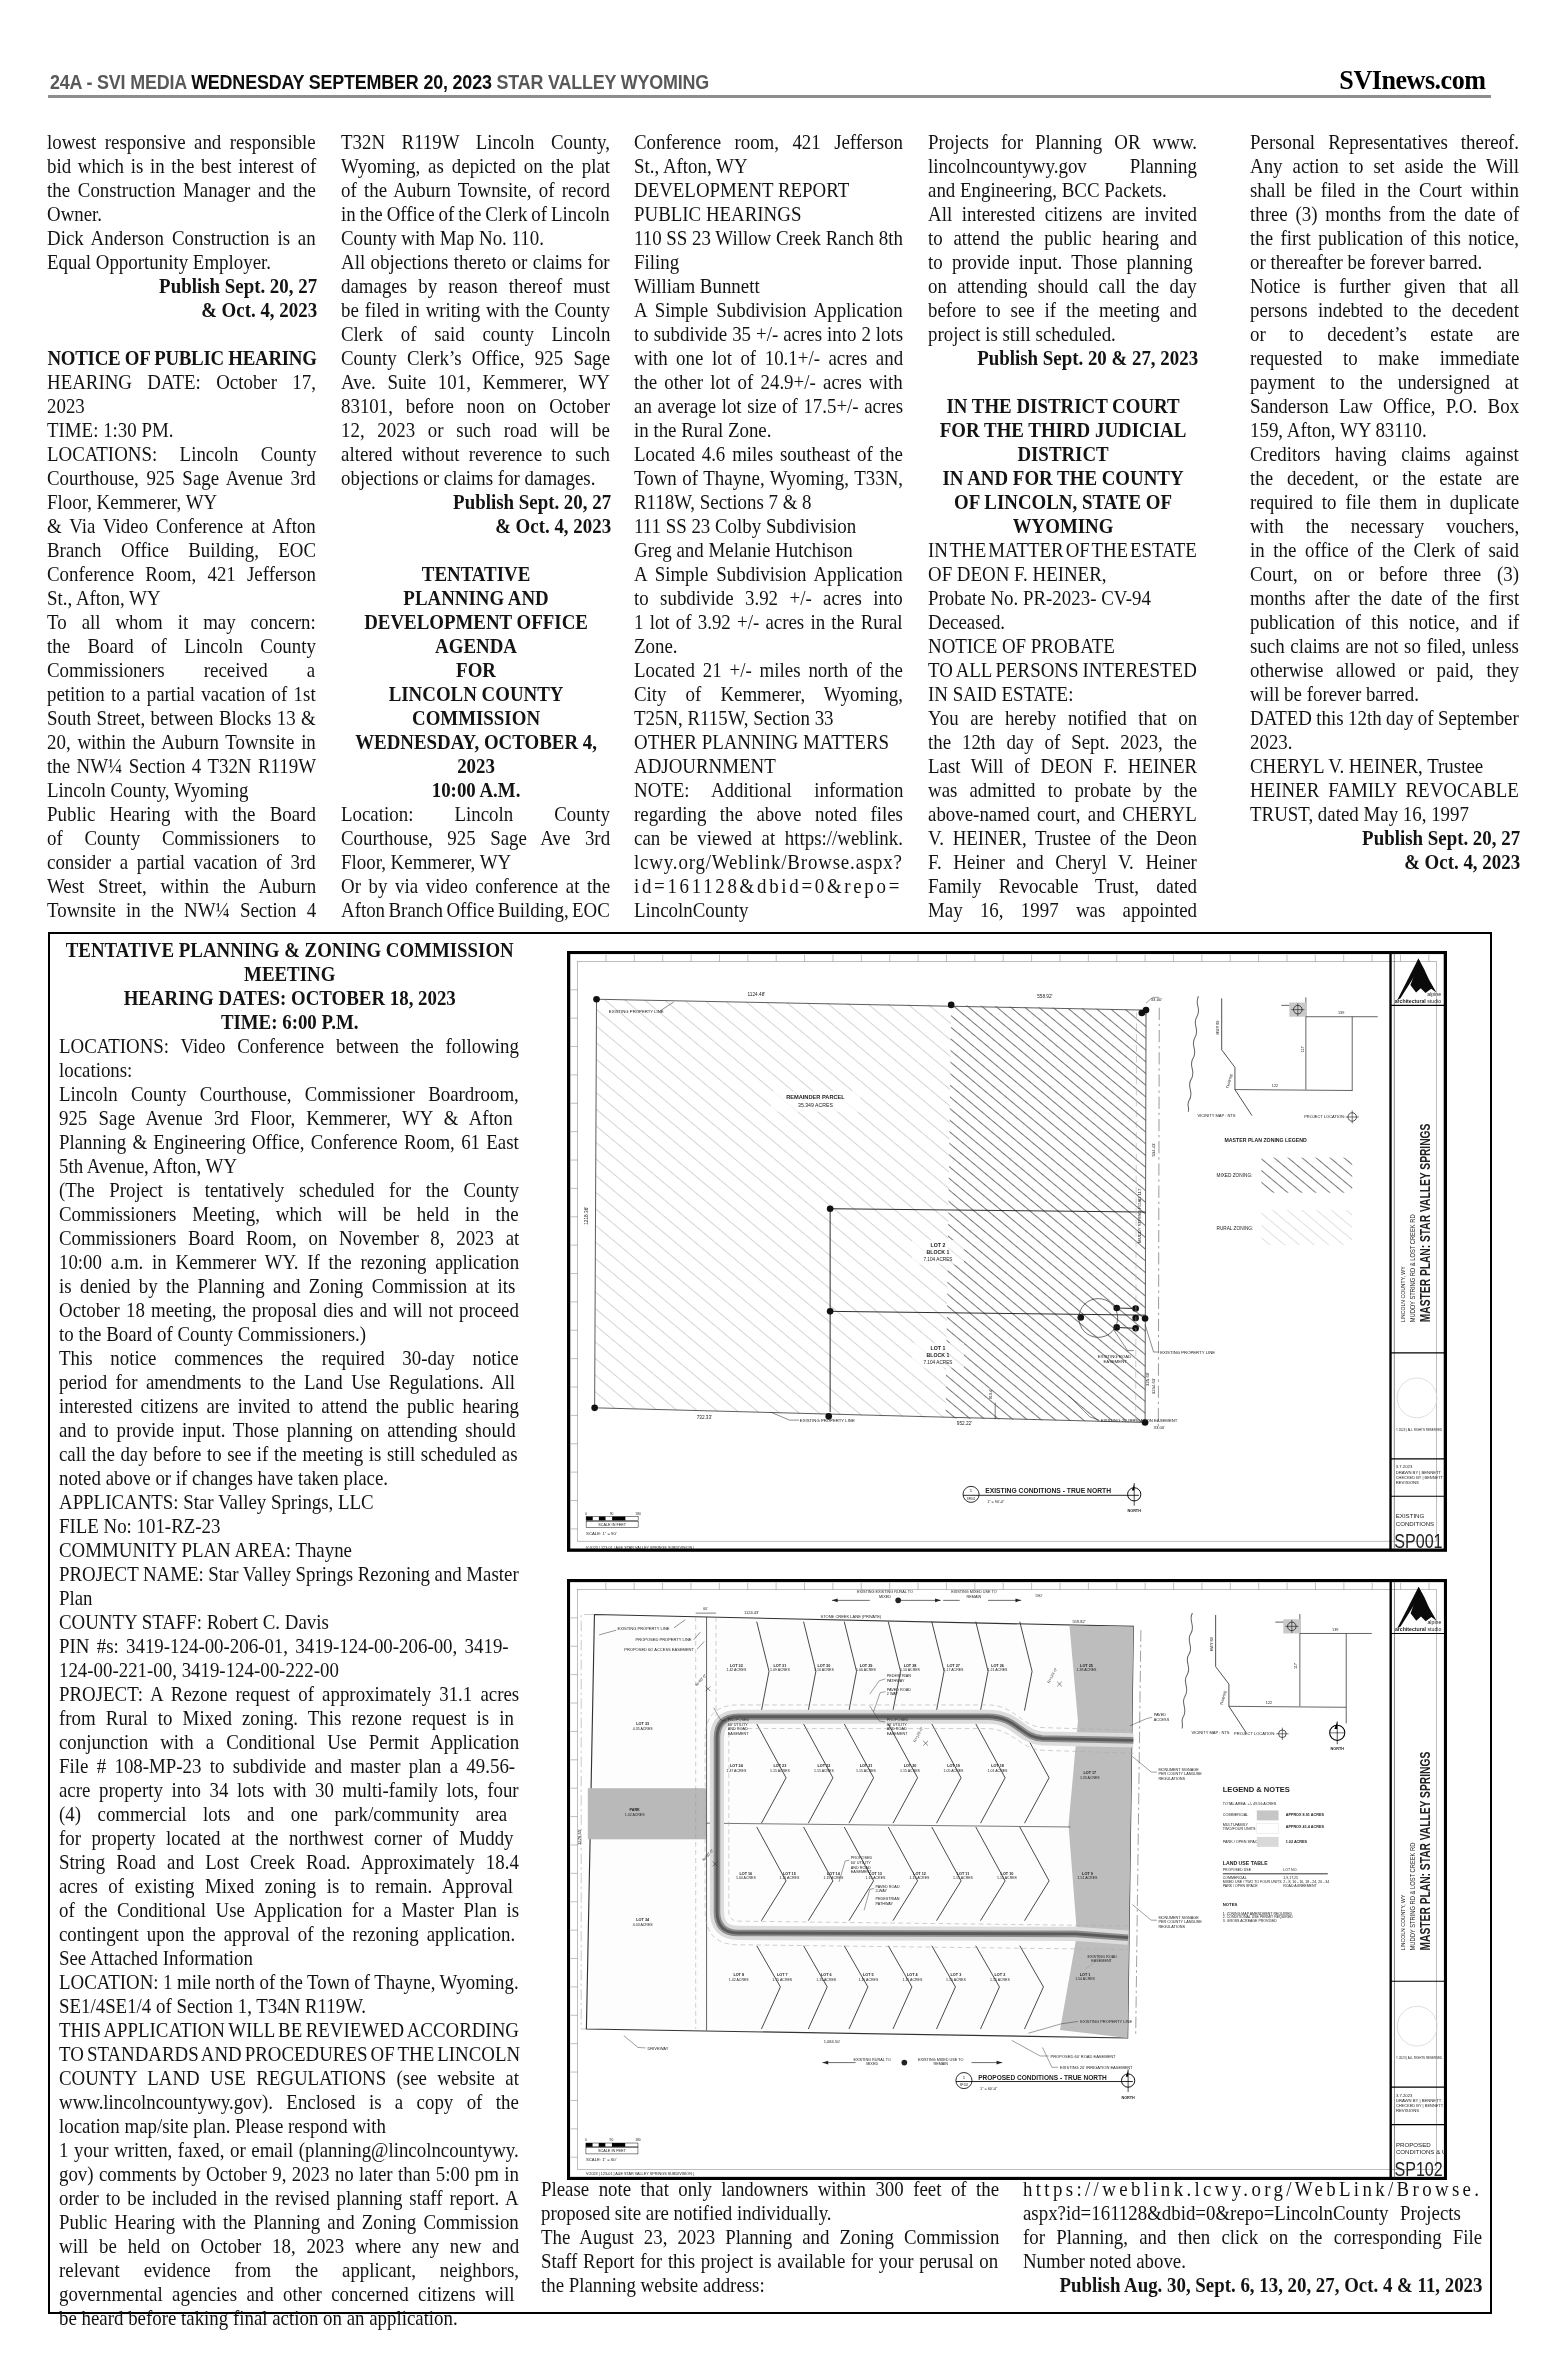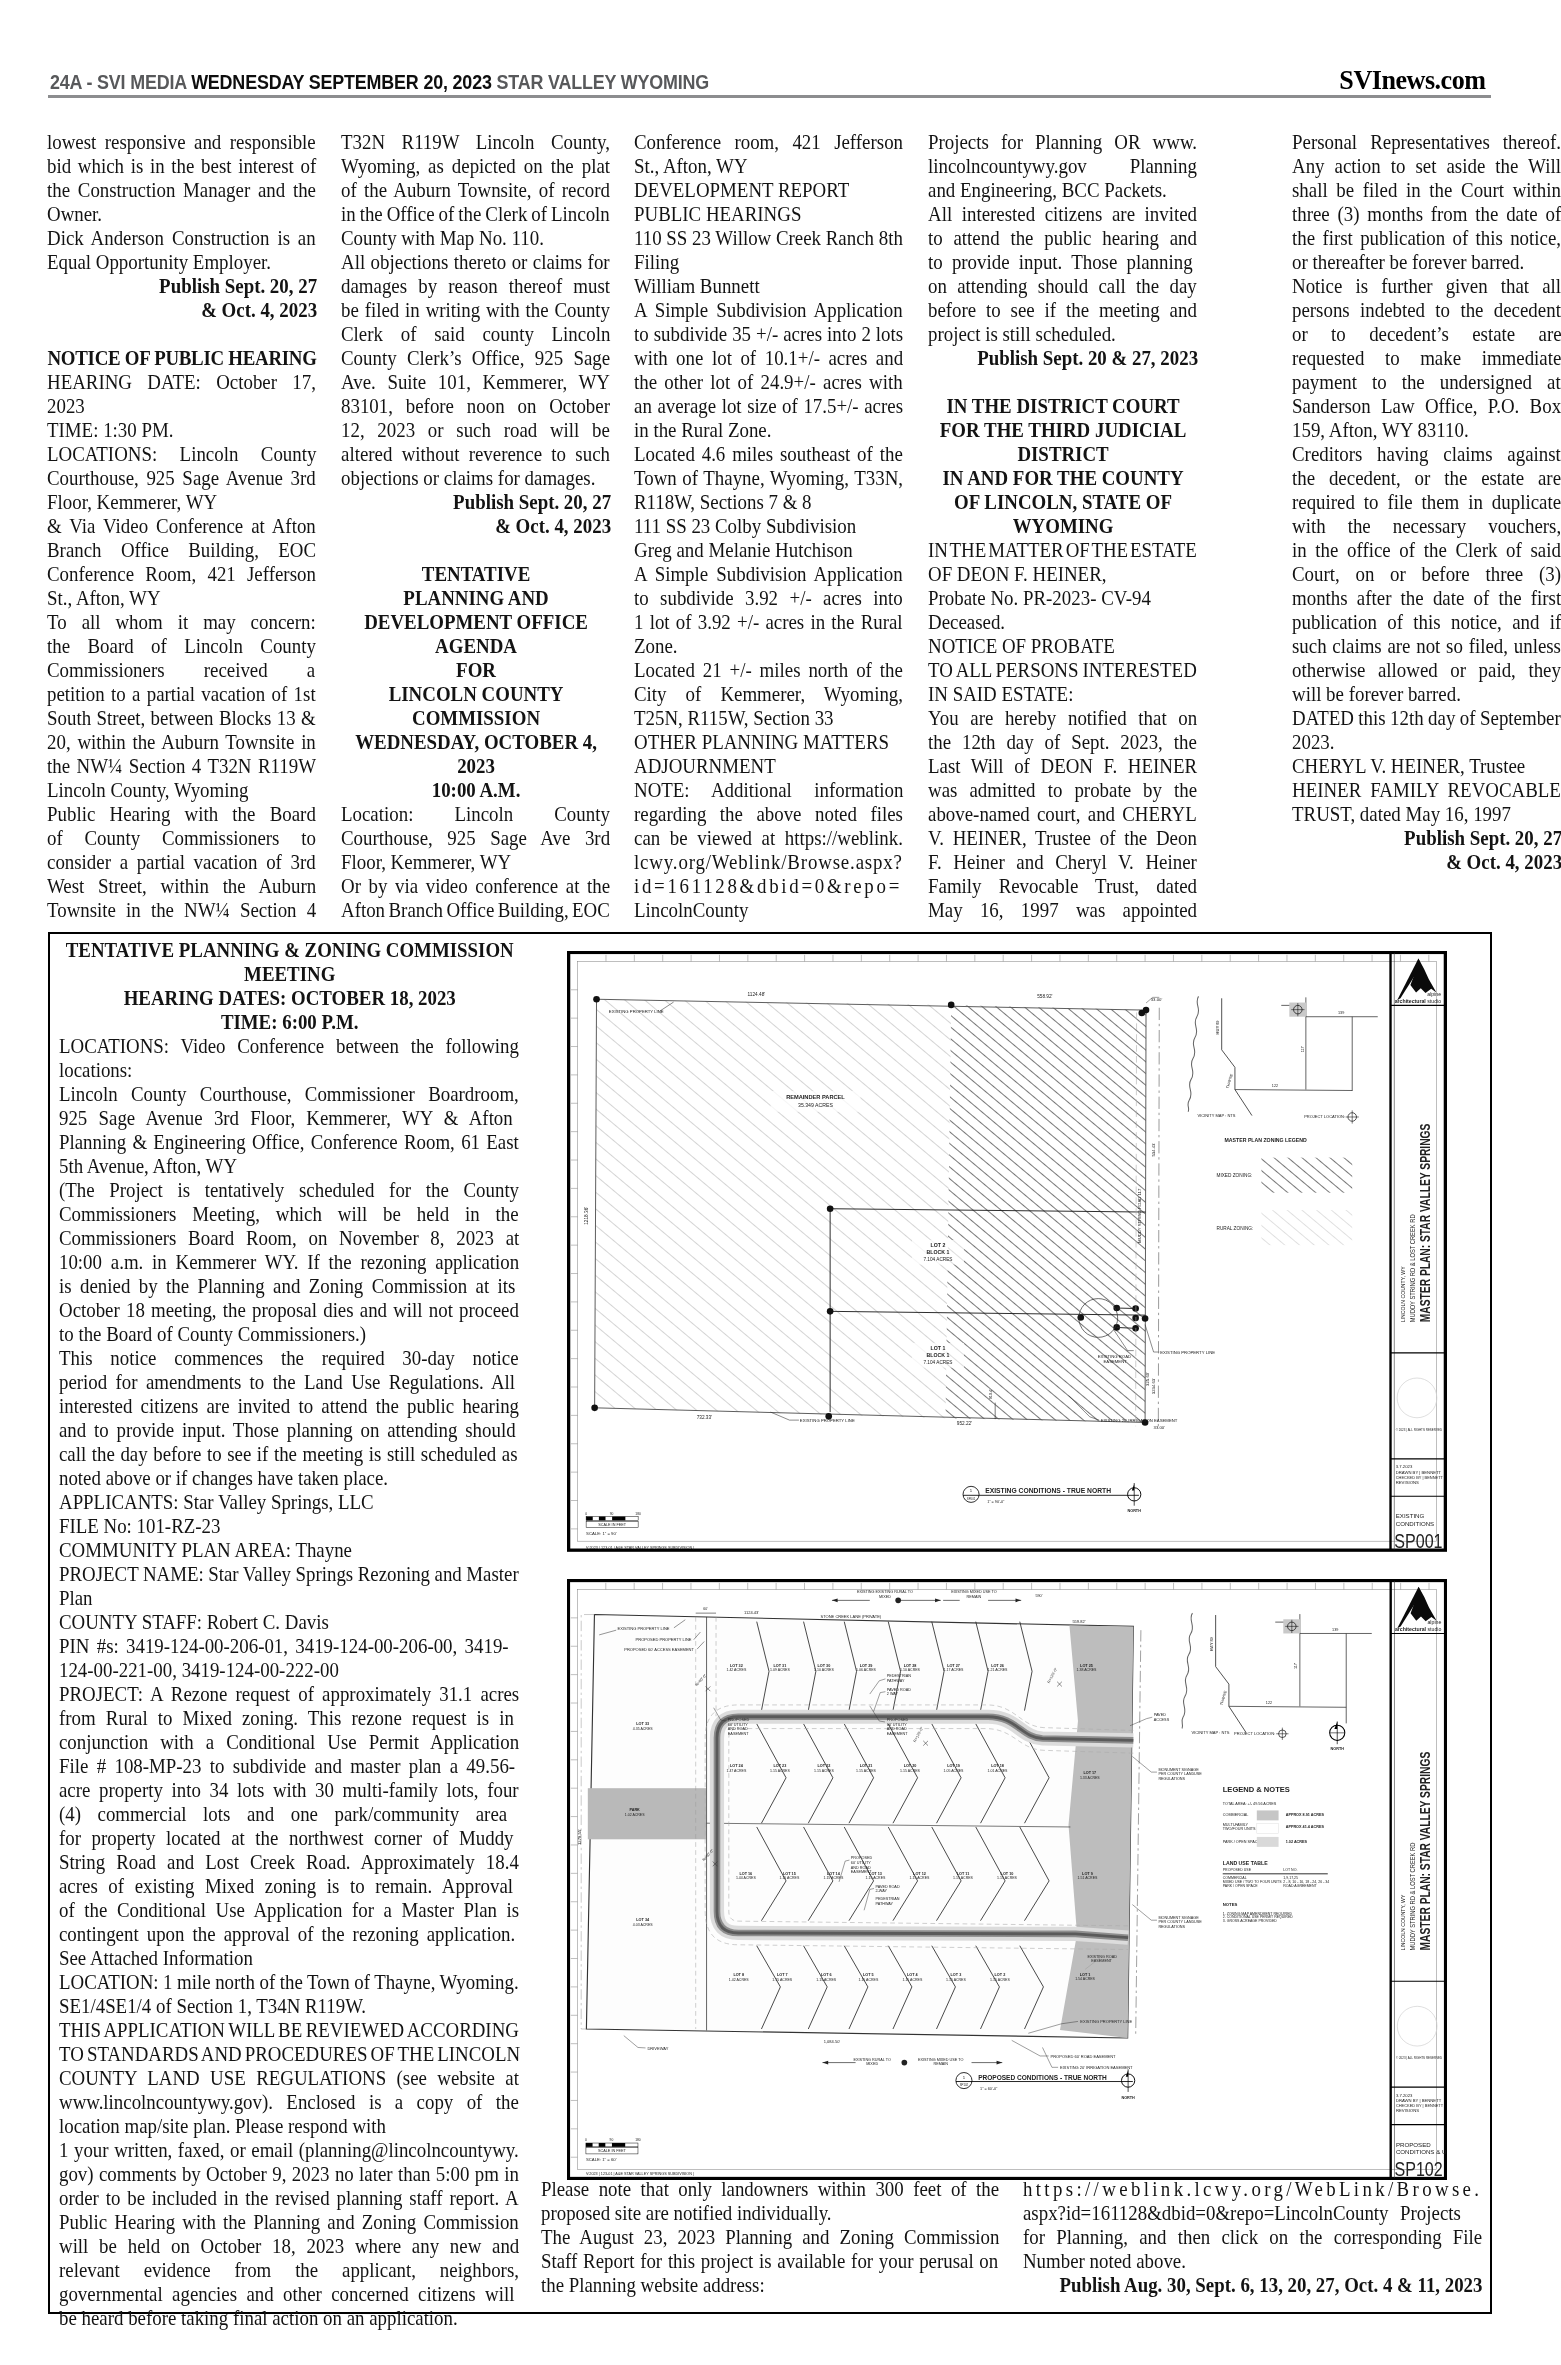--- a/index.html
+++ b/index.html
@@ -169,21 +169,21 @@
 <div class="l" style="word-spacing: 6.6px;">the 12th day of Sept. 2023, the</div>
 <div class="l" style="word-spacing: 6.3px;">Last Will of DEON F. HEINER</div>
 <div class="l" style="word-spacing: 7.9px;">was admitted to probate by the</div>
 <div class="l" style="word-spacing: 2.7px;">above-named court, and CHERYL</div>
 <div class="l" style="word-spacing: 4.3px;">V. HEINER, Trustee of the Deon</div>
 <div class="l" style="word-spacing: 7.4px;">F. Heiner and Cheryl V. Heiner</div>
 <div class="l" style="word-spacing: 13.3px;">Family Revocable Trust, dated</div>
 <div class="l" style="word-spacing: 13.5px;">May 16, 1997 was appointed</div>
 </div>
   </div>
-<div class="tcol" style="left:1292px">
+<div class="tcol" style="left:1250px">
     <div class="in">
 <div class="l" style="word-spacing: 9px;">Personal Representatives thereof.</div>
 <div class="l" style="word-spacing: 5.7px;">Any action to set aside the Will</div>
 <div class="l" style="word-spacing: 4.2px;">shall be filed in the Court within</div>
 <div class="l" style="word-spacing: 3.3px;">three (3) months from the date of</div>
 <div class="l" style="word-spacing: 2.8px;">the first publication of this notice,</div>
 <div class="e">or thereafter be forever barred.</div>
 <div class="l" style="word-spacing: 9px;">Notice is further given that all</div>
 <div class="l" style="word-spacing: 6px;">persons indebted to the decedent</div>
 <div class="l" style="word-spacing: 20px;">or to decedent’s estate are</div>

